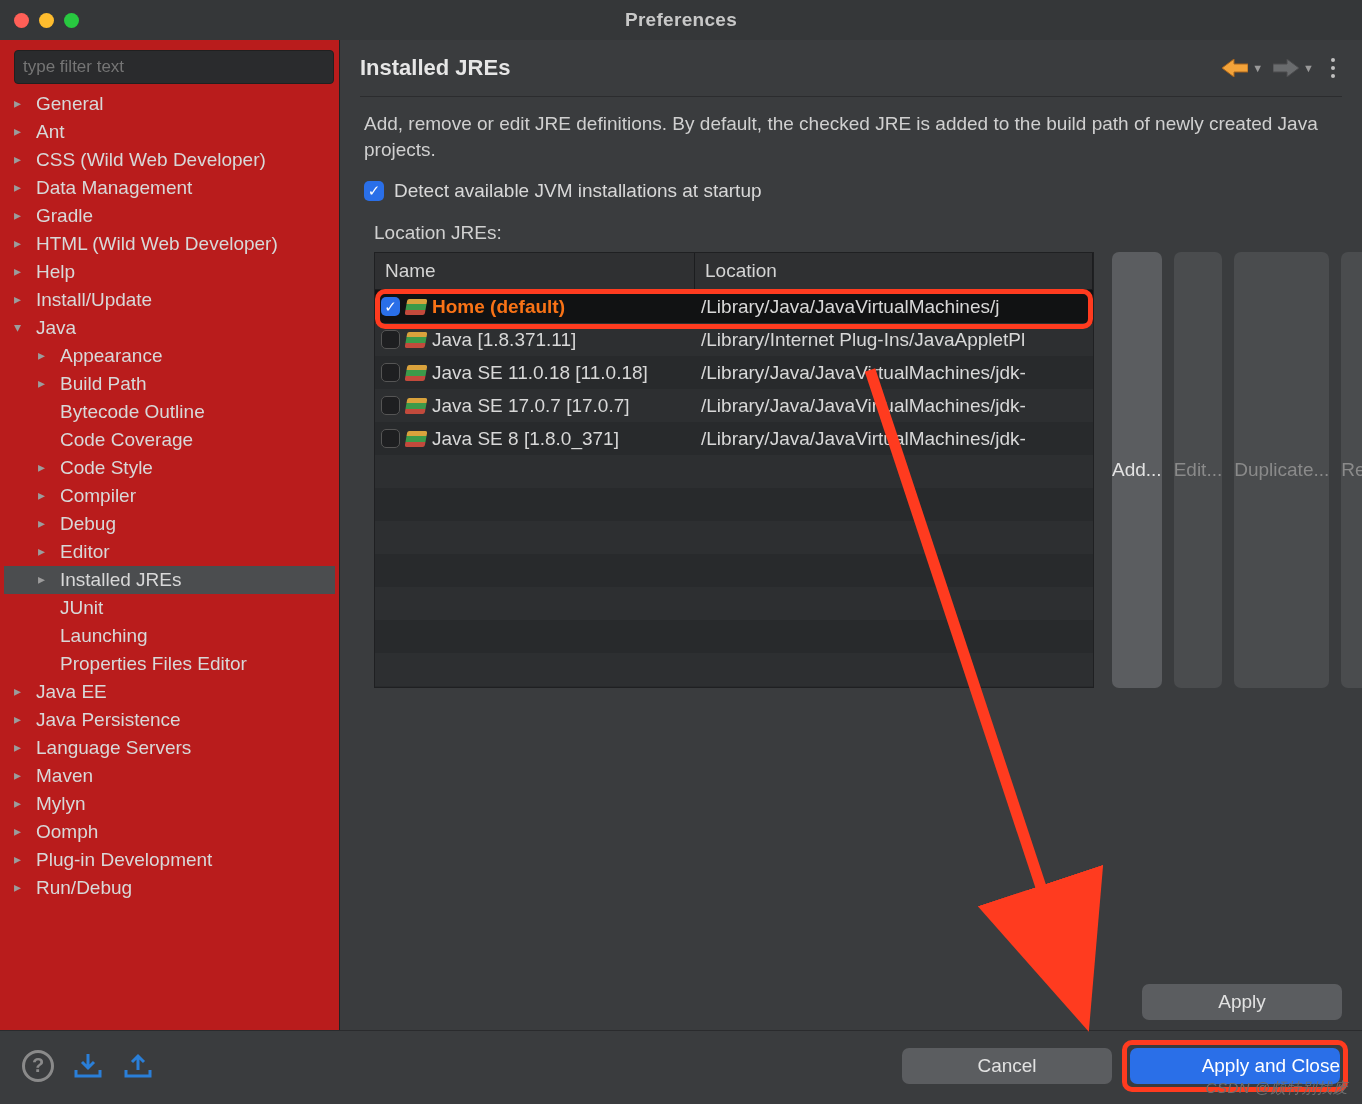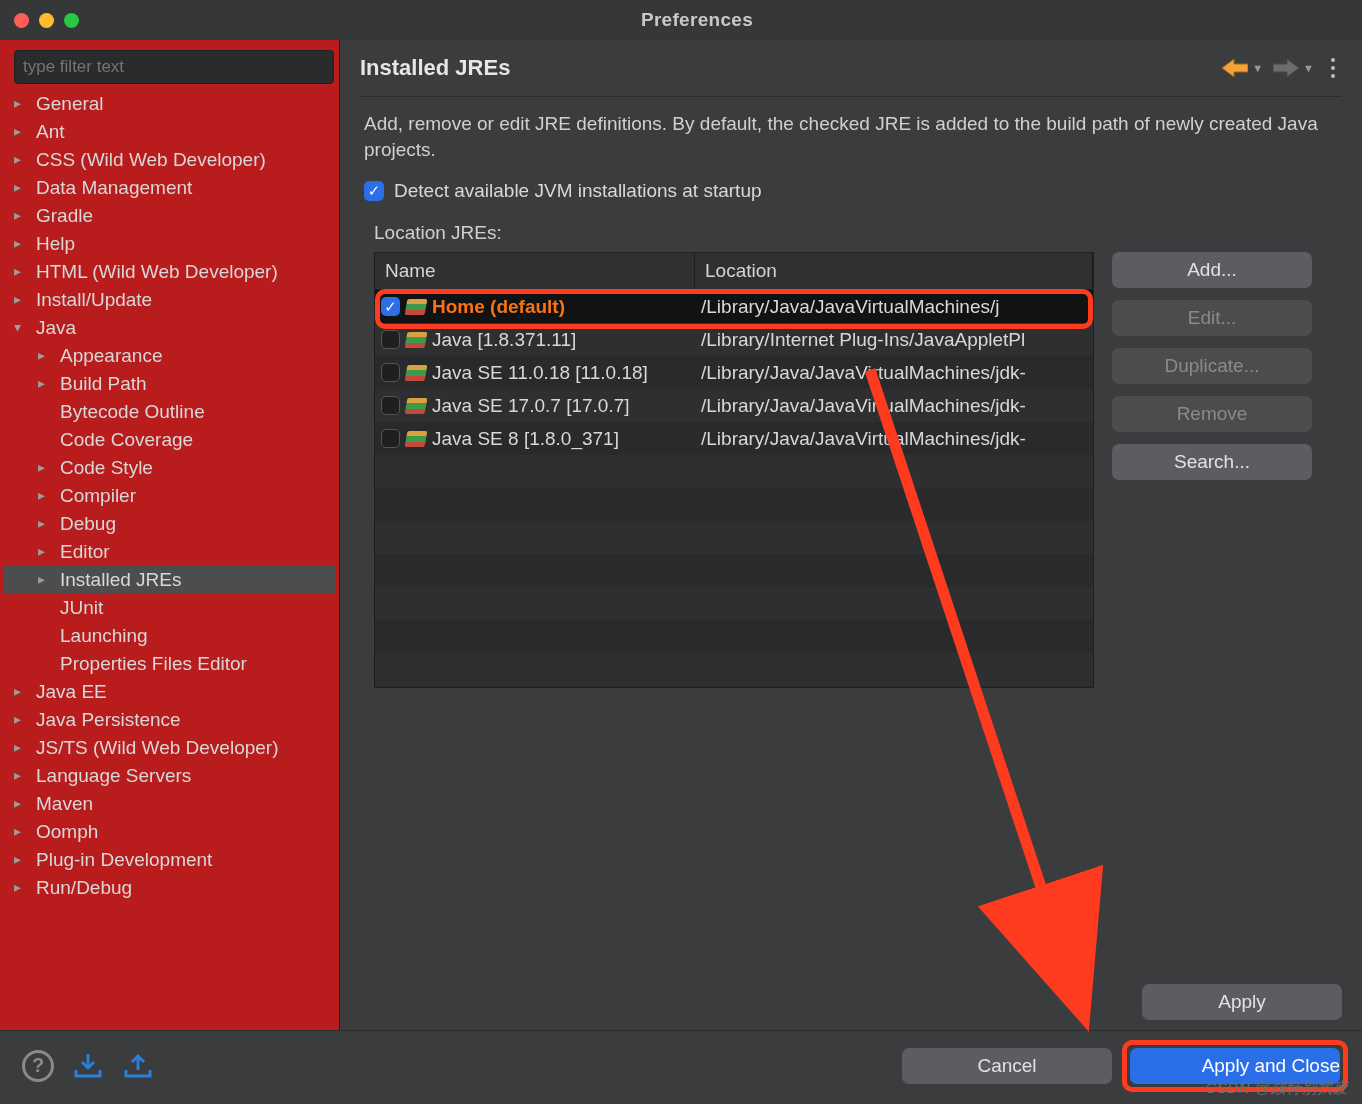--- a/index.html
+++ b/index.html
@@ -20,21 +20,21 @@
   padding: 0 14px;
   position: relative;
 }
 .traffic-lights { display: flex; gap: 10px; }
 .tl { width: 15px; height: 15px; border-radius: 50%; }
 .tl.red { background: #ff5f57; }
 .tl.yellow { background: #febc2e; }
 .tl.green { background: #28c840; }
 .title-center {
   position: absolute; left: 50%; transform: translateX(-50%);
-  font-weight: 700; color: #c8c8c8; font-size: 19px; letter-spacing: 0.3px; margin-left: 16px;
+  font-weight: 700; color: #c8c8c8; font-size: 19px; letter-spacing: 0.3px;
 }
 .main-split { display: flex; height: 990px; }
 .sidebar {
   width: 340px;
   background: #b91c1c;
   border-right: 1px solid #222;
   padding: 10px 4px 4px 4px;
   overflow: hidden;
 }
 .filter-input {
@@ -129,21 +129,21 @@
   transform: skewX(-10deg);
 }
 .bold { font-weight: 700; color: #f97316; }
 
 .red-box {
   position: absolute; border: 5px solid #ff3b1f; border-radius: 10px;
   pointer-events: none;
 }
 .hi-row { top: 36px; left: 0; width: 718px; height: 40px; }
 
-.btn-col { display: flex; flex-direction: column; gap: 12px; width: 200px; }
+.btn-col { display: flex; flex-direction: row; gap: 12px; width: 200px; }
 .btn {
   background: #5b5d60; color: #e2e2e2; border: none;
   border-radius: 7px; padding: 7px 0; font-size: 19px; text-align: center;
   cursor: pointer;
 }
 .btn.disabled { background: #4a4c4e; color: #8a8a8a; cursor: default; }
 .btn.primary { background: #2a6fe8; color: #fff; text-align: right; }
 .btn.wide { width: 200px; }
 .apply-row { display: flex; justify-content: flex-end; margin-top: auto; padding-top: 20px; }
 
@@ -206,25 +206,25 @@
         <div class="tree-row">
           <span class="chev right"></span>
           <span class="tree-label">Data Management</span>
         </div>
         <div class="tree-row">
           <span class="chev right"></span>
           <span class="tree-label">Gradle</span>
         </div>
         <div class="tree-row">
           <span class="chev right"></span>
+          <span class="tree-label">HTML (Wild Web Developer)</span>
+        </div>
+        <div class="tree-row">
+          <span class="chev right"></span>
           <span class="tree-label">Help</span>
-        </div>
-        <div class="tree-row">
-          <span class="chev right"></span>
-          <span class="tree-label">HTML (Wild Web Developer)</span>
         </div>
         <div class="tree-row">
           <span class="chev right"></span>
           <span class="tree-label">Install/Update</span>
         </div>
         <div class="tree-row">
           <span class="chev down"></span>
           <span class="tree-label">Java</span>
         </div>
         <div class="tree-row indent-1">
@@ -278,29 +278,29 @@
         <div class="tree-row">
           <span class="chev right"></span>
           <span class="tree-label">Java EE</span>
         </div>
         <div class="tree-row">
           <span class="chev right"></span>
           <span class="tree-label">Java Persistence</span>
         </div>
         <div class="tree-row">
           <span class="chev right"></span>
-          <span class="tree-label">JS/TS (Wild Web Developer)</span>
-        </div>
-        <div class="tree-row">
-          <span class="chev right"></span>
           <span class="tree-label">Language Servers</span>
         </div>
         <div class="tree-row">
           <span class="chev right"></span>
           <span class="tree-label">Maven</span>
+        </div>
+        <div class="tree-row">
+          <span class="chev right"></span>
+          <span class="tree-label">Mylyn</span>
         </div>
         <div class="tree-row">
           <span class="chev right"></span>
           <span class="tree-label">Oomph</span>
         </div>
         <div class="tree-row">
           <span class="chev right"></span>
           <span class="tree-label">Plug-in Development</span>
         </div>
         <div class="tree-row">

